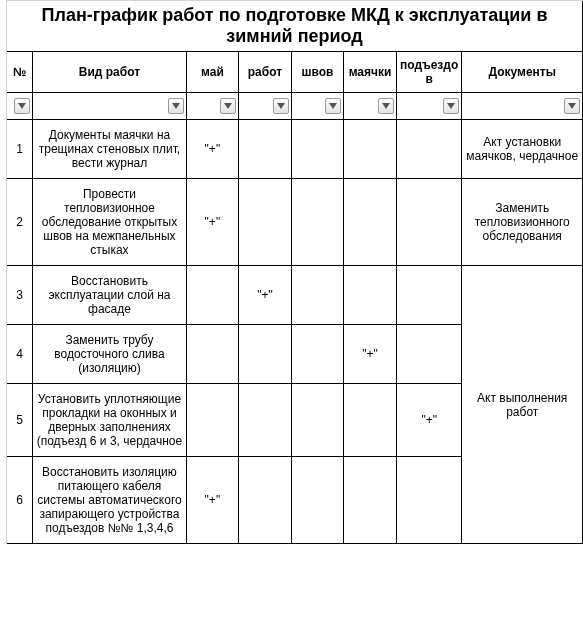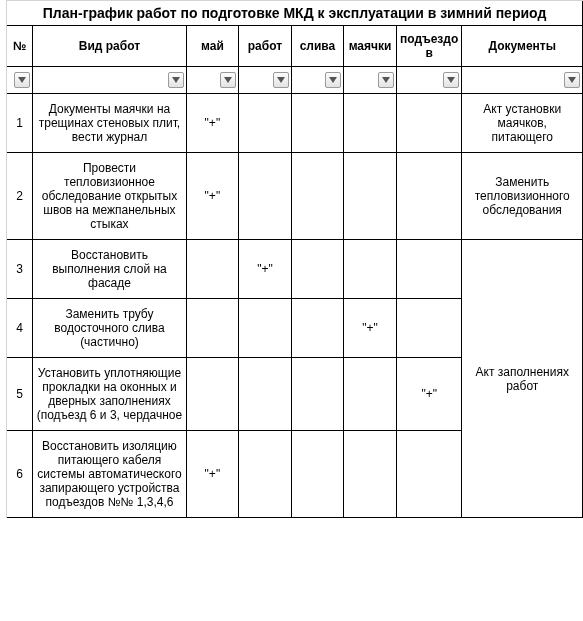--- a/index.html
+++ b/index.html
@@ -24,21 +24,21 @@
     background: #fff;
   }
   .row-guides td {
     border: none;
     border-bottom: 1px solid #d4d4d4;
     padding: 0;
     height: 0;
   }
   .title-cell {
     font-weight: bold;
-    font-size: 14px;
+    font-size: 18px;
     padding: 8px 4px;
     border-top: none !important;
   }
   .header-row td {
     font-weight: bold;
     padding: 6px 2px;
   }
   .filter-row td {
     padding: 2px;
     height: 22px;
@@ -107,21 +107,21 @@
     <td class="left-gutter"></td>
     <td colspan="8" class="title-cell">План-график работ по подготовке МКД к эксплуатации в зимний период</td>
   </tr>
 
   <tr class="header-row">
     <td class="left-gutter"></td>
     <td>№</td>
     <td>Вид работ</td>
     <td>май</td>
     <td>работ</td>
-    <td>слива</td>
+    <td>швов</td>
     <td>маячки</td>
     <td>подъездов</td>
     <td>Документы</td>
   </tr>
 
   <tr class="filter-row">
     <td class="left-gutter"></td>
     <td class="filter-cell">
           <div class="filter-btn">
             <svg viewBox="0 0 8 6">
@@ -184,48 +184,48 @@
     <tbody id="data-body">
       <tr class="data-row">
         <td class="left-gutter"></td>
         <td>1</td>
         <td>Документы маячки на трещинах стеновых плит, вести журнал</td>
         <td>"+"</td>
         <td></td>
         <td></td>
         <td></td>
         <td></td>
-        <td>Акт установки маячков, питающего</td>
+        <td>Акт установки маячков, чердачное</td>
       </tr>
       <tr class="data-row">
         <td class="left-gutter"></td>
         <td>2</td>
         <td>Провести тепловизионное обследование открытых швов на межпанельных стыках</td>
         <td>"+"</td>
         <td></td>
         <td></td>
         <td></td>
         <td></td>
         <td>Заменить тепловизионного обследования</td>
       </tr>
       <tr class="data-row">
         <td class="left-gutter"></td>
         <td>3</td>
-        <td>Восстановить выполнения слой на фасаде</td>
-        <td></td>
-        <td>"+"</td>
-        <td></td>
-        <td></td>
-        <td></td>
-        <td rowspan="4">Акт заполнениях работ</td>
+        <td>Восстановить эксплуатации слой на фасаде</td>
+        <td></td>
+        <td>"+"</td>
+        <td></td>
+        <td></td>
+        <td></td>
+        <td rowspan="4">Акт выполнения работ</td>
       </tr>
       <tr class="data-row">
         <td class="left-gutter"></td>
         <td>4</td>
-        <td>Заменить трубу водосточного слива (частично)</td>
+        <td>Заменить трубу водосточного слива (изоляцию)</td>
         <td></td>
         <td></td>
         <td></td>
         <td>"+"</td>
         <td></td>
       </tr>
       <tr class="data-row">
         <td class="left-gutter"></td>
         <td>5</td>
         <td>Установить уплотняющие прокладки на оконных и дверных заполнениях (подъезд 6 и 3, чердачное</td>

